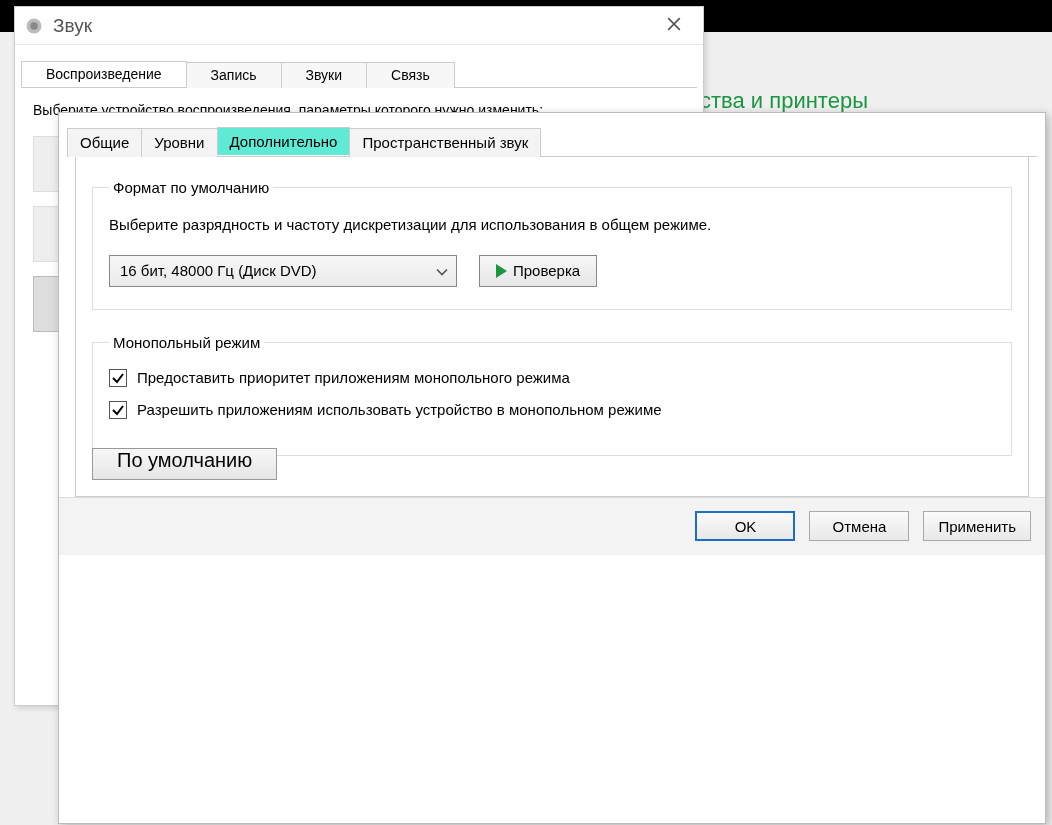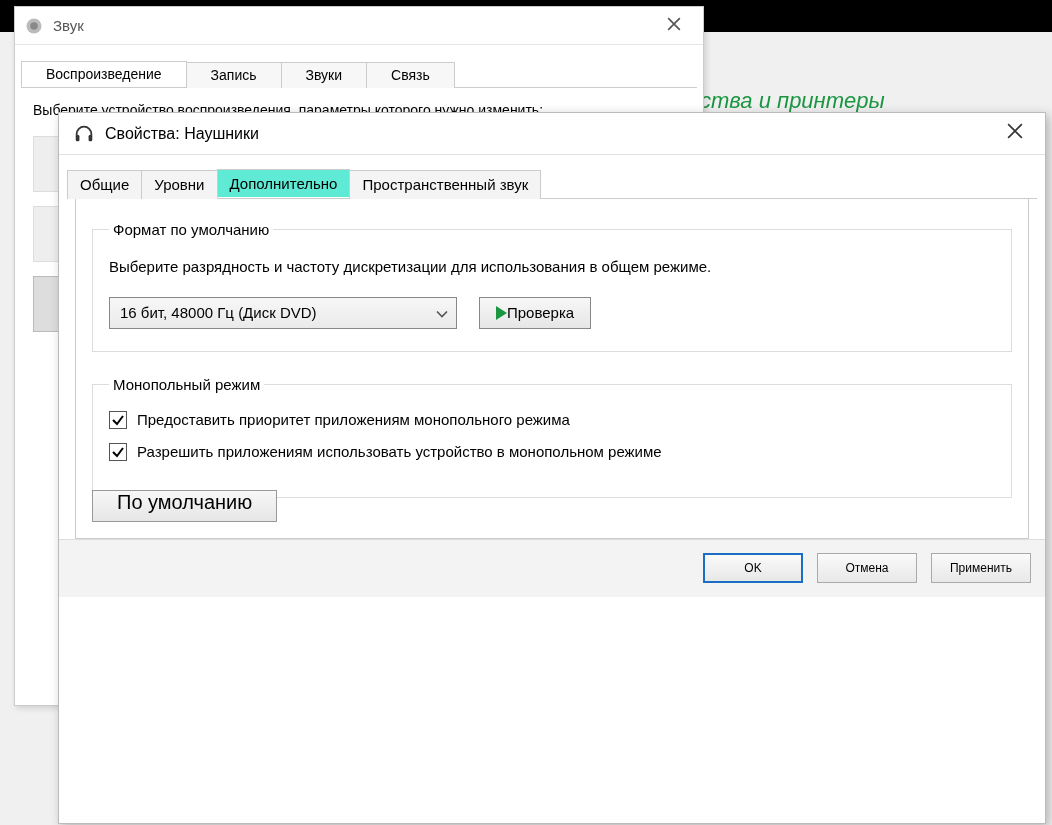--- a/index.html
+++ b/index.html
@@ -15,39 +15,39 @@
   }
 
   
   .bg-dark {
     position: absolute; top: 0; left: 0; right: 0; height: 32px;
     background: #000; color: #fff; font-size: 15px;
     display: flex; align-items: center; padding-left: 520px;
   }
   .bg-green-link {
     position: absolute; top: 88px; left: 700px;
-    color: #1a9641; font-size: 22px; font-style: italic;
+    color: #1a9641; font-size: 22px;
   }
 
   
   .sound-dialog {
     position: absolute;
     top: 6px; left: 14px;
     width: 690px; height: 700px;
     background: #fff;
     border: 1px solid #ccc;
     box-shadow: 2px 2px 6px rgba(0,0,0,0.15);
   }
   .sound-titlebar {
     height: 38px;
     display: flex; align-items: center;
     padding: 0 10px;
     border-bottom: 1px solid #e5e5e5;
     color: #555;
-    font-size: 15px;
+    font-size: 19px;
   }
   .sound-titlebar .spacer { flex: 1; }
   .sound-titlebar .close { font-size: 18px; color: #555; padding: 4px 12px; }
   .speaker-icon {
     width: 18px; height: 18px; margin-right: 10px;
   }
   .sound-tabs {
     margin: 16px 6px 0 6px;
     display: flex;
     border-bottom: 1px solid #ccc;
@@ -153,21 +153,21 @@
     font-size: 15px;
   }
   .select-box .chev {
     position: absolute; right: 8px; top: 50%; transform: translateY(-50%);
     pointer-events: none;
   }
   .test-btn {
     height: 32px; padding: 0 16px;
     border: 1px solid #888;
     background: linear-gradient(#f7f7f7,#e6e6e6);
-    display: inline-flex; align-items: center; 
+    display: inline-flex; align-items: center; gap: 6px;
     font-size: 15px;
   }
   .play-triangle {
     width: 0; height: 0;
     border-left: 11px solid #1a9641;
     border-top: 7px solid transparent;
     border-bottom: 7px solid transparent;
   }
 
   .check-row {
@@ -193,21 +193,21 @@
     height: 58px;
     border-top: 1px solid #ddd;
     background: #f3f3f3;
     display: flex; align-items: center; justify-content: flex-end;
     gap: 14px; padding: 0 14px;
   }
   .dlg-btn {
     min-width: 100px; height: 30px;
     border: 1px solid #aaa;
     background: linear-gradient(#fafafa,#e8e8e8);
-    font-size: 12px;
+    font-size: 15px;
     display: inline-flex; align-items: center; justify-content: center;
     padding: 0 14px;
   }
   .dlg-btn.primary { border: 2px solid #1a6fc4; }
 </style>
 </head>
 <body>
 
 <div class="bg-dark">
   <span>дование и звук</span>
@@ -242,36 +242,20 @@
     <div>Выберите устройство воспроизведения, параметры которого нужно изменить:</div>
     <div class="sound-devices">
       <div class="dev-slot"></div>
       <div class="dev-slot"></div>
       <div class="dev-slot selected"></div>
     </div>
   </div>
 </div>
 
 <div class="props-dialog">
-  <div class="props-titlebar">
-    <span class="headphone-icon">
-      <svg viewBox="0 0 24 24" width="22" height="22">
-        <path d="M4 14 v-2 a8 8 0 0 1 16 0 v2" fill="none" stroke="#333" stroke-width="2"></path>
-        <rect x="3" y="13" width="4" height="7" rx="1.5" fill="#333"></rect>
-        <rect x="17" y="13" width="4" height="7" rx="1.5" fill="#333"></rect>
-      </svg>
-    </span>
-    <span>Свойства: Наушники</span>
-    <span class="spacer"></span>
-    <span class="props-close">
-      <svg viewBox="0 0 14 14" width="16" height="16">
-          <path d="M1 1 L13 13 M13 1 L1 13" stroke="#333" stroke-width="1.4" fill="none"></path>
-        </svg>
-    </span>
-  </div>
 
   <div class="props-tabs-wrap">
     <div class="props-tabs">
       <div class="props-tab"><span>Общие</span></div>
       <div class="props-tab"><span>Уровни</span></div>
       <div class="props-tab active"><span>Дополнительно</span></div>
       <div class="props-tab"><span>Пространственный звук</span></div>
     </div>
 
     <div class="props-content">

